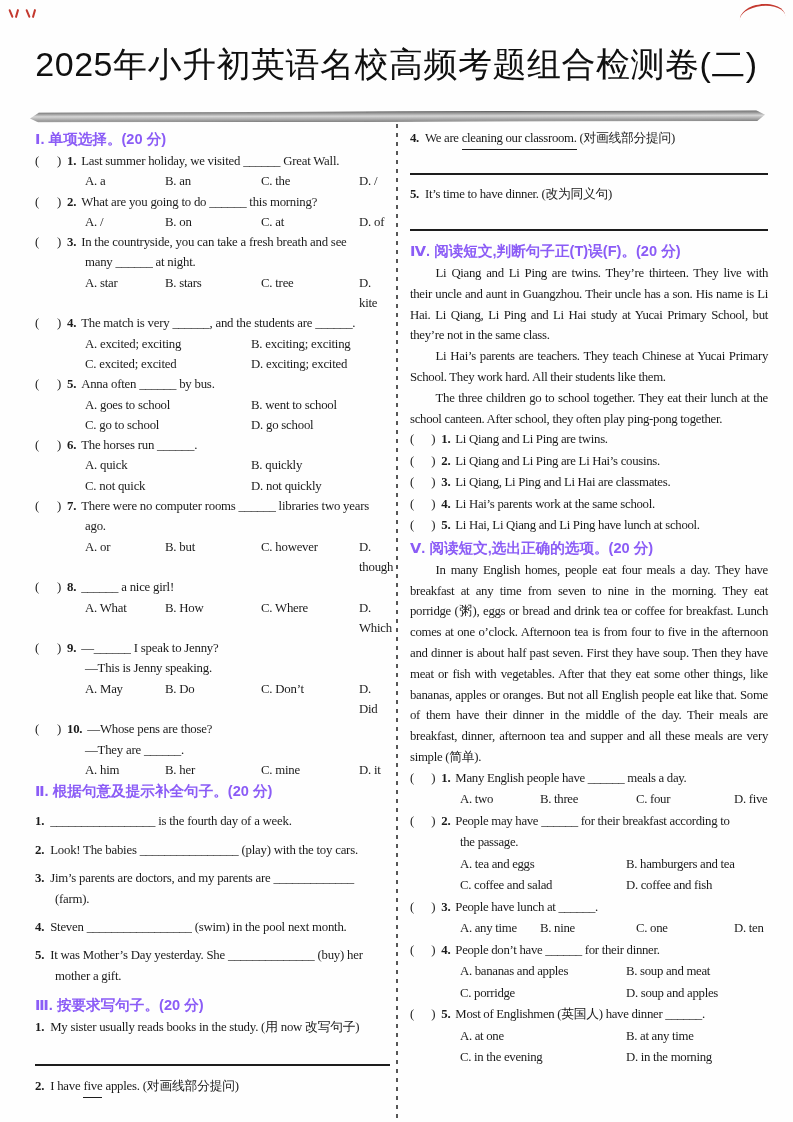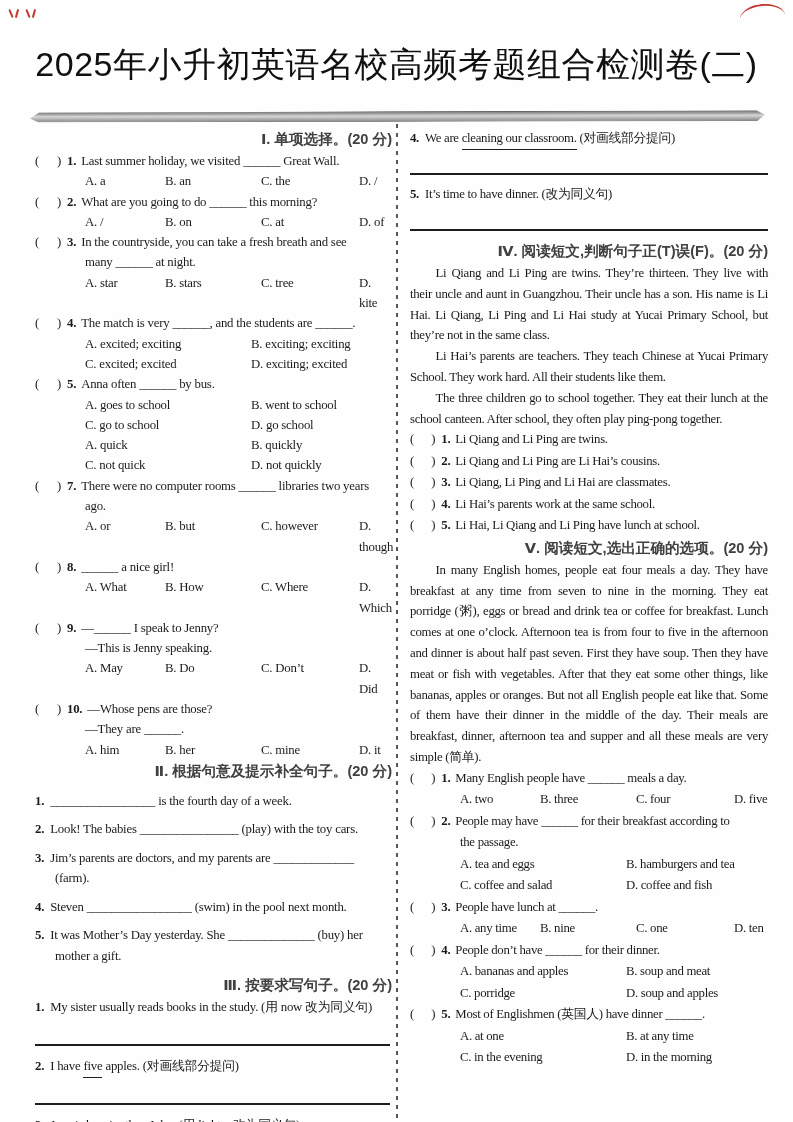--- a/index.html
+++ b/index.html
@@ -24,21 +24,21 @@
       clip-path:polygon(0 62%,1.2% 8%,98.8% 0,100% 40%,98.9% 100%,1.1% 96%);
       transform:rotate(-0.12deg);}
   
   .divider{position:absolute;top:124px;bottom:0;left:396px;width:2px;
       background:repeating-linear-gradient(to bottom,#2c2c2c 0 4px,transparent 4px 9px);opacity:.8;}
   
   .col{position:absolute;top:128px;}
   .col-left{left:35px;width:357px;letter-spacing:-0.22px;}
   .col-right{left:410px;width:358px;letter-spacing:-0.3px;}
   .sec-heading{font-family:"Liberation Sans","DejaVu Sans",sans-serif;font-weight:700;
-      font-size:14.6px;line-height:23px;color:#404040;letter-spacing:0;text-align:right;}
+      font-size:14.6px;line-height:23px;color:#8b5cf6;letter-spacing:0;}
   .sp-after{margin-bottom:8px;}
   
   .q{padding-left:50px;text-indent:-50px;line-height:20.3px;}
   .bracket{white-space:pre;}
   .qnum{font-weight:700;margin:0 5px 0 6px;font-family:"Liberation Serif","DejaVu Serif",serif;}
   .qcont{padding-left:50px;line-height:20.3px;}
   .opts{display:grid;padding-left:50px;line-height:20.3px;}
   .opts4{grid-template-columns:73px 89px 91px 1fr;gap:7px;}
   .opts2{grid-template-columns:166px 1fr;}
   .tfline .q{line-height:21.5px;}
@@ -106,20 +106,21 @@
       <div>
         <div class="q"><span class="bracket">(      )</span><span class="qnum">5.</span><span class="qtext">Anna often ______ by bus.</span></div>
         <div class="opts opts2">
           <span class="opt">A. goes to school</span>
           <span class="opt">B. went to school</span>
           <span class="opt">C. go to school</span>
           <span class="opt">D. go school</span>
         </div>
       </div>
       <div>
+        <div class="q"><span class="bracket">(      )</span><span class="qnum">6.</span><span class="qtext">The horses run ______.</span></div>
         <div class="opts opts2">
           <span class="opt">A. quick</span>
           <span class="opt">B. quickly</span>
           <span class="opt">C. not quick</span>
           <span class="opt">D. not quickly</span>
         </div>
       </div>
       <div>
         <div class="q"><span class="bracket">(      )</span><span class="qnum">7.</span><span class="qtext">There were no computer rooms ______ libraries two years</span></div>
         <div class="qcont">ago.</div>
@@ -159,21 +160,21 @@
           <span class="opt">D. it</span>
         </div>
       </div>
       <div class="sec-heading sp-after">Ⅱ. 根据句意及提示补全句子。(20 分)</div>
       <div class="fill"><span class="fnum">1.</span><span class="ftext">_________________ is the fourth day of a week.</span></div>
       <div class="fill"><span class="fnum">2.</span><span class="ftext">Look! The babies ________________ (play) with the toy cars.</span></div>
       <div class="fill"><span class="fnum">3.</span><span class="ftext">Jim’s parents are doctors, and my parents are _____________</span><div class="fillcont">(farm).</div></div>
       <div class="fill"><span class="fnum">4.</span><span class="ftext">Steven _________________ (swim) in the pool next month.</span></div>
       <div class="fill"><span class="fnum">5.</span><span class="ftext">It was Mother’s Day yesterday. She ______________ (buy) her</span><div class="fillcont">mother a gift.</div></div>
       <div class="sec-heading">Ⅲ. 按要求写句子。(20 分)</div>
-      <div class="witem"><span class="fnum">1.</span><span class="wpre">My sister usually reads books in the study. (用 now 改为同义句)</span></div>
+      <div class="witem"><span class="fnum">1.</span><span class="wpre">My sister usually reads books in the study. (用 now 改写句子)</span></div>
       <div class="ansline"></div>
       <div class="witem"><span class="fnum">2.</span><span class="wpre">I have </span><span class="ul">five</span><span class="wpost"> apples. (对画线部分提问)</span></div>
       <div class="ansline"></div>
       <div class="witem"><span class="fnum">3.</span><span class="wpre">Jane is heavier than John. (用 lighter 改为同义句)</span></div>
       <div class="ansline"></div>
     </div>
   <div class="col col-right" id="colR">
       <div class="witem"><span class="fnum">4.</span><span class="wpre">We are </span><span class="ul">cleaning our classroom.</span><span class="wpost"> (对画线部分提问)</span></div>
       <div class="ansline"></div>
       <div class="witem"><span class="fnum">5.</span><span class="wpre">It’s time to have dinner. (改为同义句)</span></div>

